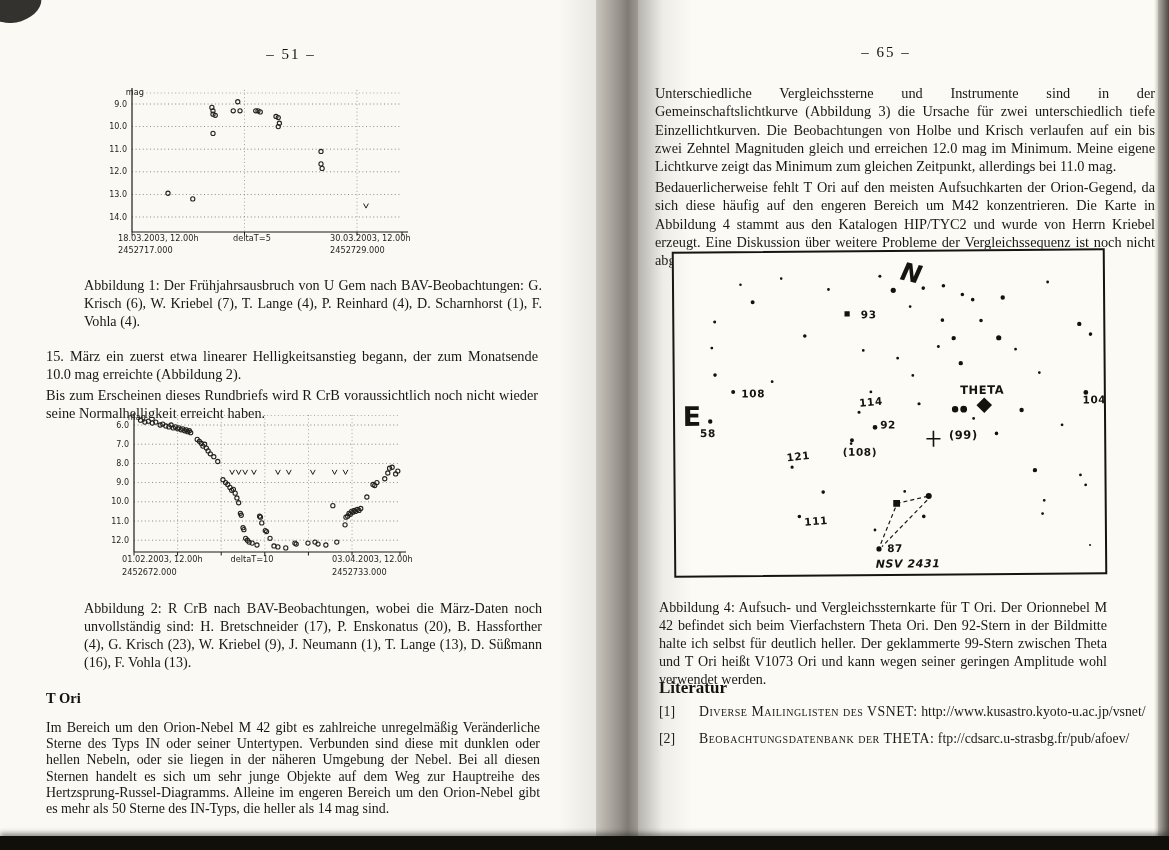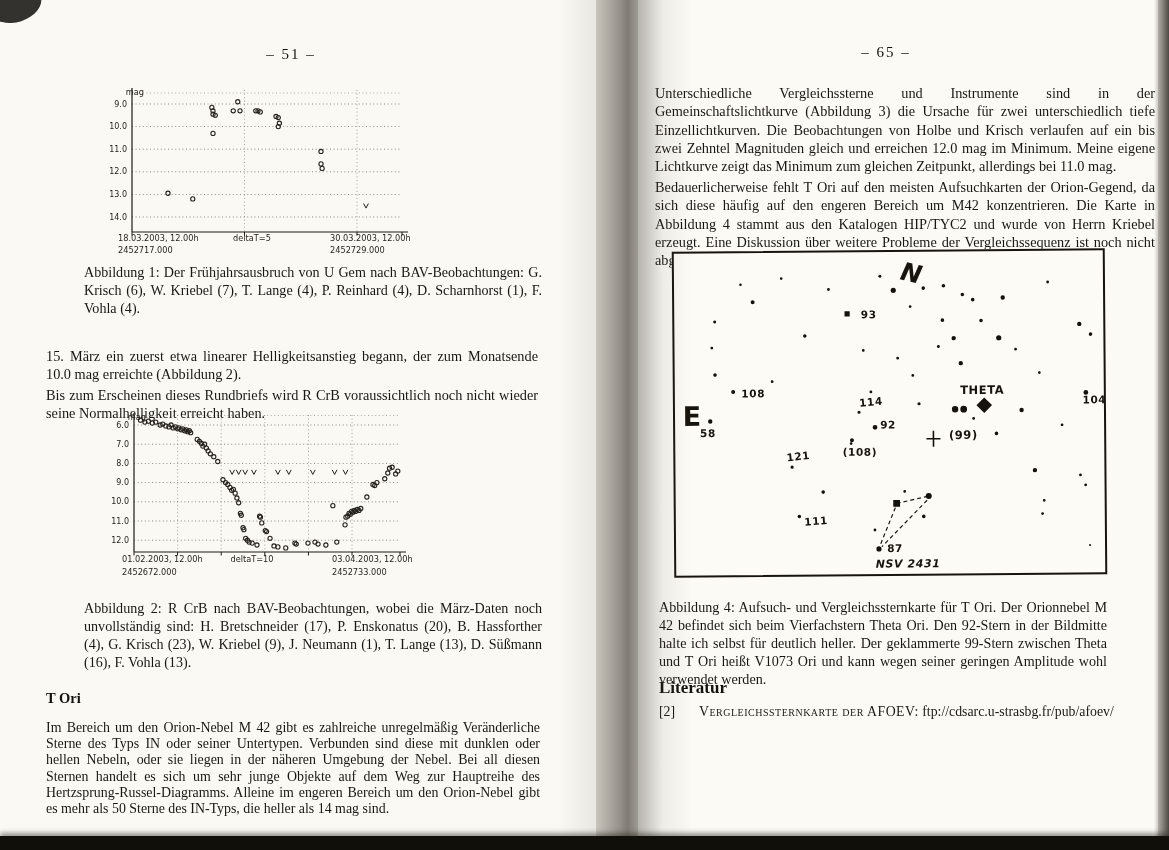--- a/index.html
+++ b/index.html
@@ -6,21 +6,21 @@
   body{width:1169px;height:850px;position:relative;overflow:hidden;
        background:#d8d4cc;font-family:"Liberation Serif",serif;color:#1b1916;}
   .page{position:absolute;top:0;height:838px;}
   #page-left{left:0;width:596px;background:#faf9f4;}
   #page-right{left:638px;width:520px;background:#fbfaf5;}
   .pagenum{position:absolute;font-size:15px;letter-spacing:2px;text-align:center;color:#14120f;}
   #pg78{left:45px;top:46px;width:492px;}
   #pg79{left:660px;top:44px;width:452px;}
   .body-text{position:absolute;font-size:14.3px;line-height:1.27;text-align:justify;color:#191714;}
   .caption{position:absolute;font-size:14.1px;line-height:1.27;text-align:justify;color:#191714;}
-  #cap1{left:84px;top:250px;width:458px;}
+  #cap1{left:84px;top:263px;width:458px;}
   #p-marz{left:46px;top:333px;width:492px;}
   #p-bis{left:46px;top:372px;width:492px;}
   #cap2{left:84px;top:586px;width:458px;}
   #h-tori{position:absolute;left:46px;top:675px;font-size:14.5px;font-weight:bold;color:#14120f;}
   #p-tori{left:46px;top:706px;width:494px;font-size:13.9px;line-height:1.17;}
   #p-r1{left:655px;top:70px;width:500px;}
   #p-r2{left:655px;top:164px;width:500px;}
   #cap4{left:659px;top:585px;width:448px;}
   #h-lit{position:absolute;left:659px;top:664px;font-size:17px;font-weight:bold;color:#14120f;}
   #refs{position:absolute;left:659px;top:703px;width:498px;font-size:13.8px;line-height:1.3;}
@@ -333,21 +333,25 @@
       <text x="199.485" y="315.56" font-size="11" font-family="DejaVu Sans, sans-serif" fill="#17130d" text-anchor="start" font-weight="bold" letter-spacing="0.6" font-style="italic">NSV 2431</text>
       <text x="225.22500000000002" y="27.37" font-size="25" font-family="DejaVu Sans, sans-serif" fill="#17130d" text-anchor="start" font-style="italic" font-weight="bold" transform="rotate(13 225.22500000000002 27.37)">N</text>
       <text x="7.722000000000001" y="172.27" font-size="27" font-family="DejaVu Sans, sans-serif" fill="#17130d" text-anchor="start" font-weight="bold">E</text>
     </svg>
   </div>
 <p class="caption" id="cap4">Abbildung 4: Aufsuch- und Vergleichssternkarte für T Ori. Der Orionnebel M 42 befindet sich beim Vierfachstern Theta Ori. Den 92-Stern in der Bildmitte halte ich selbst für deutlich heller. Der geklammerte 99-Stern zwischen Theta und T Ori heißt V1073 Ori und kann wegen seiner geringen Amplitude wohl verwendet werden.</p>
 <h2 id="h-lit">Literatur</h2>
 
 <div id="refs">
   <div class="ref">
+    <span class="refnum">[1]</span>
+    <span class="reftext"><span class="caps">Diverse Mailinglisten des VSNET:</span> <span>http://www.kusastro.kyoto-u.ac.jp/vsnet/</span></span>
+  </div>
+  <div class="ref">
     <span class="refnum">[2]</span>
-    <span class="reftext"><span class="caps">Vergleichssternkarte der AFOEV:</span> <span>ftp://cdsarc.u-strasbg.fr/pub/afoev/</span></span>
+    <span class="reftext"><span class="caps">Beobachtungsdatenbank der THETA:</span> <span>ftp://cdsarc.u-strasbg.fr/pub/afoev/</span></span>
   </div>
 </div>
 
 <div id="gutter"></div>
 <div id="corner-blotch"></div>
 <div id="right-edge"></div>
 <div id="bottom-bar"></div>
 
 </body></html>

